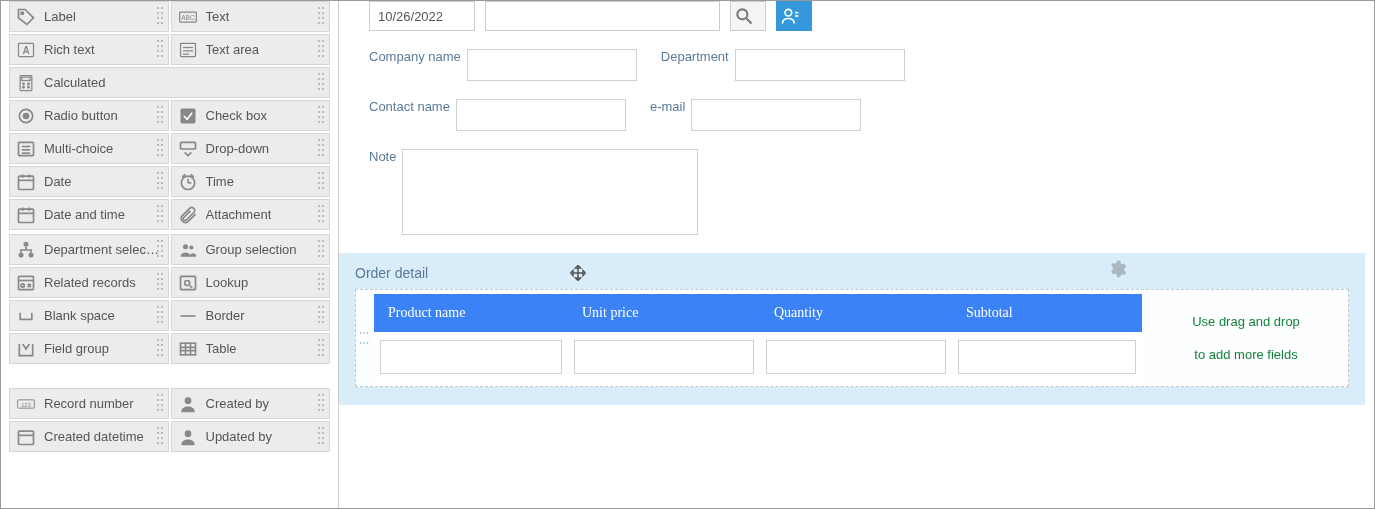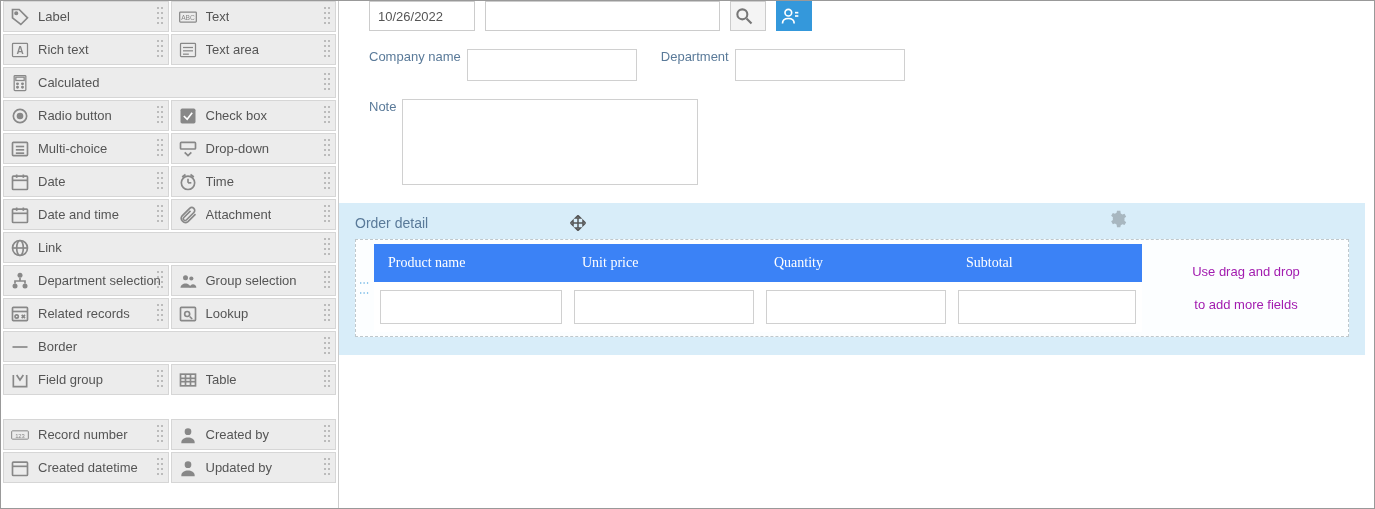--- a/index.html
+++ b/index.html
@@ -10,21 +10,21 @@
     background: #fff;
     width: 1375px;
     height: 509px;
     overflow: hidden;
     border: 1px solid #999;
   }
   .layout { display: flex; height: 100%; }
   .sidebar {
     width: 338px;
     border-right: 1px solid #ccc;
-    padding: 0 2px;
+    padding: 0 8px;
   }
   .palette-row { display: flex; gap: 2px; margin-bottom: 2px; }
   .palette-item {
     flex: 1 1 0;
     min-width: 0;
     display: flex;
     align-items: center;
     height: 31px;
     background: #ececec;
     border: 1px solid #d6d6d6;
@@ -167,21 +167,21 @@
   .td:nth-child(4){width:190px;}
   .td input {
     width:100%; height:34px;
     border:1px solid #d0d0d0;
     background:#fff;
   }
   .dropzone-hint {
     flex:1 1 auto;
     display:flex; flex-direction:column;
     align-items:center; justify-content:center;
-    color:#a21caf; font-size:13px; text-align:center;
+    color:#15803d; font-size:13px; text-align:center;
     gap:18px;
   }
 </style>
 </head>
 <body>
 
 <div class="layout">
 
   <div class="sidebar">
 
@@ -344,31 +344,20 @@
           <svg viewBox="0 0 24 24" fill="none" stroke="#888" stroke-width="2">
               <path d="M21 11l-9 9a5 5 0 01-7-7l9-9a3.5 3.5 0 015 5l-9 9a2 2 0 01-3-3l8-8"></path>
             </svg>
         </span>
         <span class="lbl">Attachment</span>
         <span class="grip"></span>
       </div>
     </div>
 
     <div class="palette-row">
-      <div class="palette-item">
-        <span class="icon">
-          <svg viewBox="0 0 24 24" fill="none" stroke="#888" stroke-width="2">
-              <circle cx="12" cy="12" r="9"></circle>
-              <ellipse cx="12" cy="12" rx="4" ry="9"></ellipse>
-              <line x1="3" y1="12" x2="21" y2="12"></line>
-            </svg>
-        </span>
-        <span class="lbl">Link</span>
-        <span class="grip"></span>
-      </div>
     </div>
 
     <div class="palette-row">
       <div class="palette-item">
         <span class="icon">
           <svg viewBox="0 0 24 24" fill="#888">
               <circle cx="12" cy="5" r="3"></circle>
               <circle cx="6" cy="18" r="3"></circle>
               <circle cx="18" cy="18" r="3"></circle>
               <path d="M12 8v4M12 12H6v3M12 12h6v3" stroke="#888" stroke-width="2" fill="none"></path>
@@ -414,20 +403,29 @@
         </span>
         <span class="lbl">Lookup</span>
         <span class="grip"></span>
       </div>
     </div>
 
     <div class="palette-row">
       <div class="palette-item">
         <span class="icon">
           <svg viewBox="0 0 24 24" fill="none" stroke="#888" stroke-width="2">
+              <polyline points="5,8 5,16 19,16 19,8"></polyline>
+            </svg>
+        </span>
+        <span class="lbl">Blank space</span>
+        <span class="grip"></span>
+      </div>
+      <div class="palette-item">
+        <span class="icon">
+          <svg viewBox="0 0 24 24" fill="none" stroke="#888" stroke-width="2">
               <line x1="3" y1="12" x2="21" y2="12"></line>
             </svg>
         </span>
         <span class="lbl">Border</span>
         <span class="grip"></span>
       </div>
     </div>
 
     <div class="palette-row">
       <div class="palette-item">
@@ -534,20 +532,30 @@
       <div class="field">
         <label>Company name</label>
         <input class="text-input" type="text" style="">
       </div>
       <div class="field">
         <label>Department</label>
         <input class="text-input" type="text" style="">
       </div>
     </div>
 
+    <div class="field-group-row">
+      <div class="field">
+        <label>Contact name</label>
+        <input class="text-input" type="text" style="">
+      </div>
+      <div class="field">
+        <label>e-mail</label>
+        <input class="text-input" type="text" style="">
+      </div>
+    </div>
 
     <div class="field">
       <label>Note</label>
       <textarea class="textarea-input" style=""></textarea>
     </div>
 
     <div class="order-section">
       <div class="order-header">
         <span>Order detail</span>
         <span class="icon">

